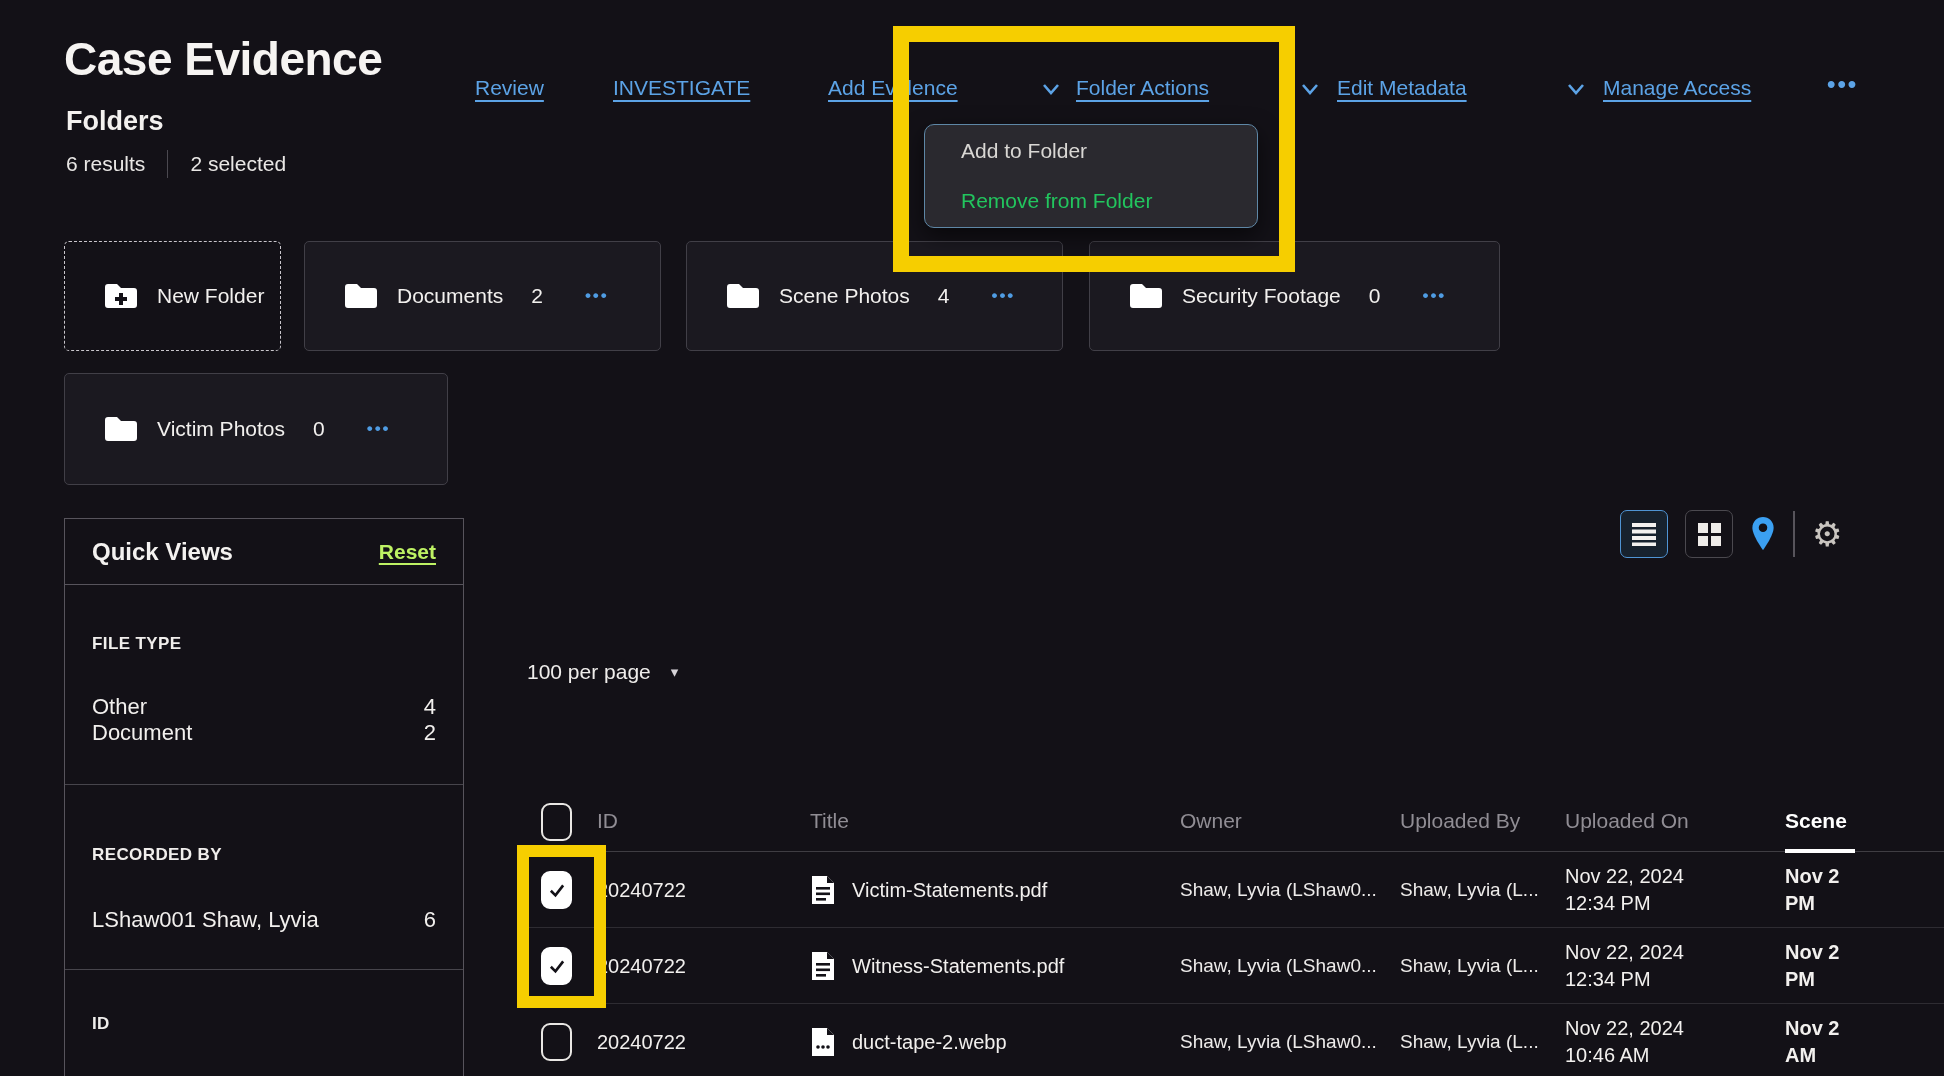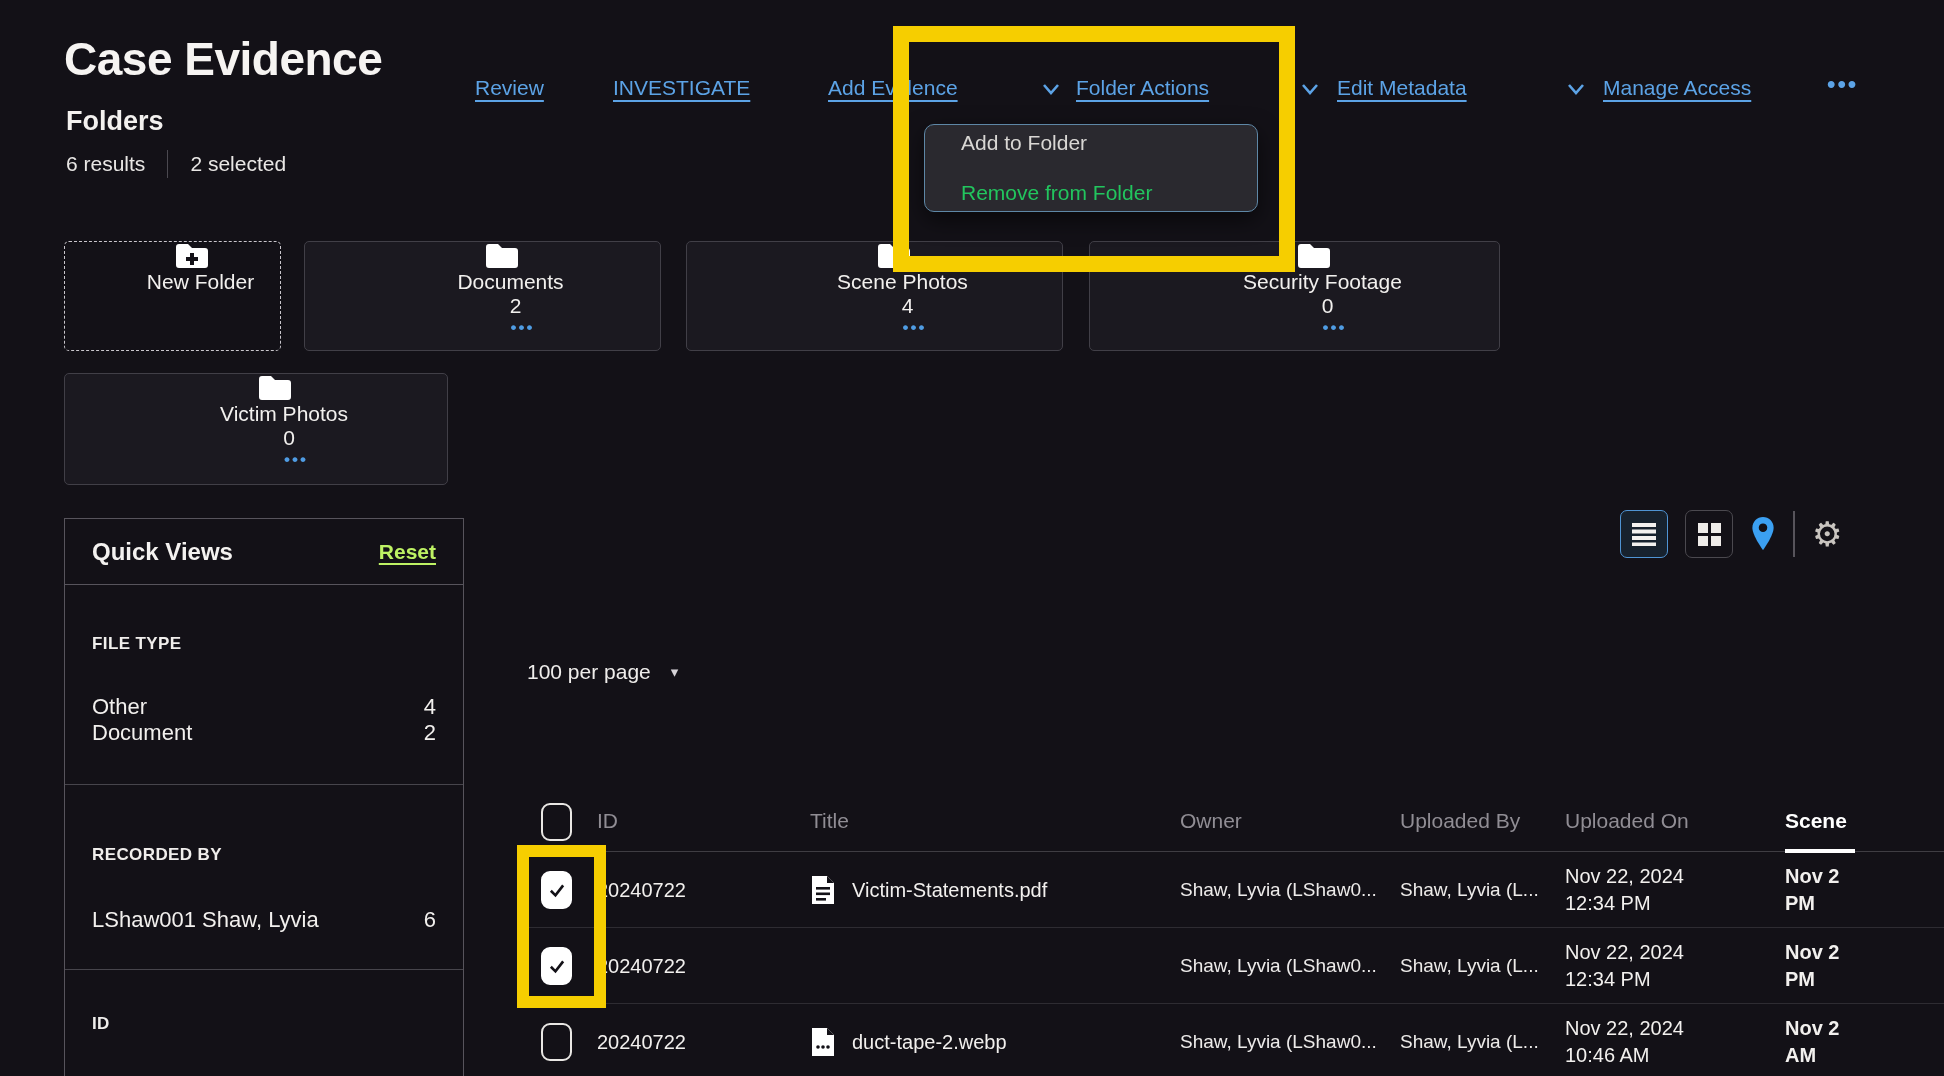--- a/index.html
+++ b/index.html
@@ -23,21 +23,21 @@
     top:76px; font-size:21px; font-weight:400; color:#5ca3e6;
     text-decoration:underline; text-underline-offset:5px; text-decoration-thickness:2px;
     cursor:pointer; white-space:nowrap;
   }
   .nav-chevron { top:82px; width:20px; height:14px; }
   .nav-overflow { top:70px; font-size:24px; font-weight:700; color:#5ca3e6; letter-spacing:2px; cursor:pointer; }
 
   
   .folder-card {
     height:110px; background:#1b1920; border:1px solid #413f47; border-radius:5px;
-    display:flex; align-items:center; padding-left:38px; cursor:pointer;flex-direction:column;
+    display:flex; align-items:center; padding-left:38px; cursor:pointer;
   }
   .folder-card.dashed { background:transparent; border:1.5px dashed #c9c6cc; }
   .folder-icon { width:36px; height:28px; flex:0 0 auto; }
   .folder-name { font-size:21px; font-weight:500; color:#f2f0ee; margin-left:18px; white-space:nowrap; }
   .folder-count { font-size:21px; font-weight:500; color:#f2f0ee; margin-left:28px; }
   .card-dots { font-size:17px; font-weight:700; color:#4f9ce3; letter-spacing:2px; margin-left:42px; cursor:pointer; }
 
   
   .quick-views {
     left:64px; top:518px; width:400px; height:560px;
@@ -79,21 +79,21 @@
   .cell.id { left:70px; }
   .cell.title { left:283px; gap:16px; }
   .cell.owner { left:653px; font-size:19px; color:#edebEA; }
   .cell.upby { left:873px; font-size:19px; color:#edebe9; }
   .cell.upon { left:1038px; width:170px; white-space:normal; line-height:27px; align-items:center; }
   .cell.reco { left:1258px; width:130px; white-space:normal; line-height:27px; font-weight:700; }
   .file-icon { width:26px; height:32px; flex:0 0 auto; }
 
   
   .dropdown-menu {
-    left:924px; top:124px; width:334px; height:88px;
+    left:924px; top:124px; width:334px; height:104px;
     background:#2a292f; border:1px solid #5e87a6; border-radius:10px;
     box-shadow:0 8px 22px rgba(0,0,0,0.55);
     display:flex; flex-direction:column; justify-content:center; gap:26px;
     padding:0 36px; z-index:40;
   }
   .menu-item { font-size:21px; color:#d9d7d4; cursor:pointer; }
   .menu-item.disabled { color:#22c55e; cursor:default; }
 
   
   .hl-box { position:absolute; border-style:solid; background:transparent; z-index:100; pointer-events:none; }
@@ -272,20 +272,30 @@
       </span>
   </div>
 
   <div class="tbl-row">
     <div class="cb checked">
         <svg width="20" height="20" viewBox="0 0 26 26">
           <polyline points="5,14 11,20 21,7" fill="none" stroke="#131117" stroke-width="3.4"></polyline>
         </svg>
       </div>
     <span class="cell id">20240722</span>
+    <span class="cell title">
+      <svg class="file-icon" viewBox="0 0 26 32">
+        <path fill="#ffffff" d="M2 2 h15 l7 7 v21 H2 Z"></path>
+          <path fill="#131117" d="M17 2 l7 7 h-7 Z"></path>
+        <rect x="6" y="13" width="14" height="2.6" fill="#131117"></rect>
+          <rect x="6" y="18.5" width="14" height="2.6" fill="#131117"></rect>
+          <rect x="6" y="24" width="10" height="2.6" fill="#131117"></rect>
+      </svg>
+      <span>Witness-Statements.pdf</span>
+    </span>
     <span class="cell owner">Shaw, Lyvia (LShaw0...</span>
     <span class="cell upby">Shaw, Lyvia (L...</span>
     <span class="cell upon">Nov 22, 2024 12:34 PM</span>
     <span class="cell reco">
         <span><span>Nov 2</span><br><span>PM</span></span>
       </span>
   </div>
 
   <div class="tbl-row">
     <div class="cb"></div>

